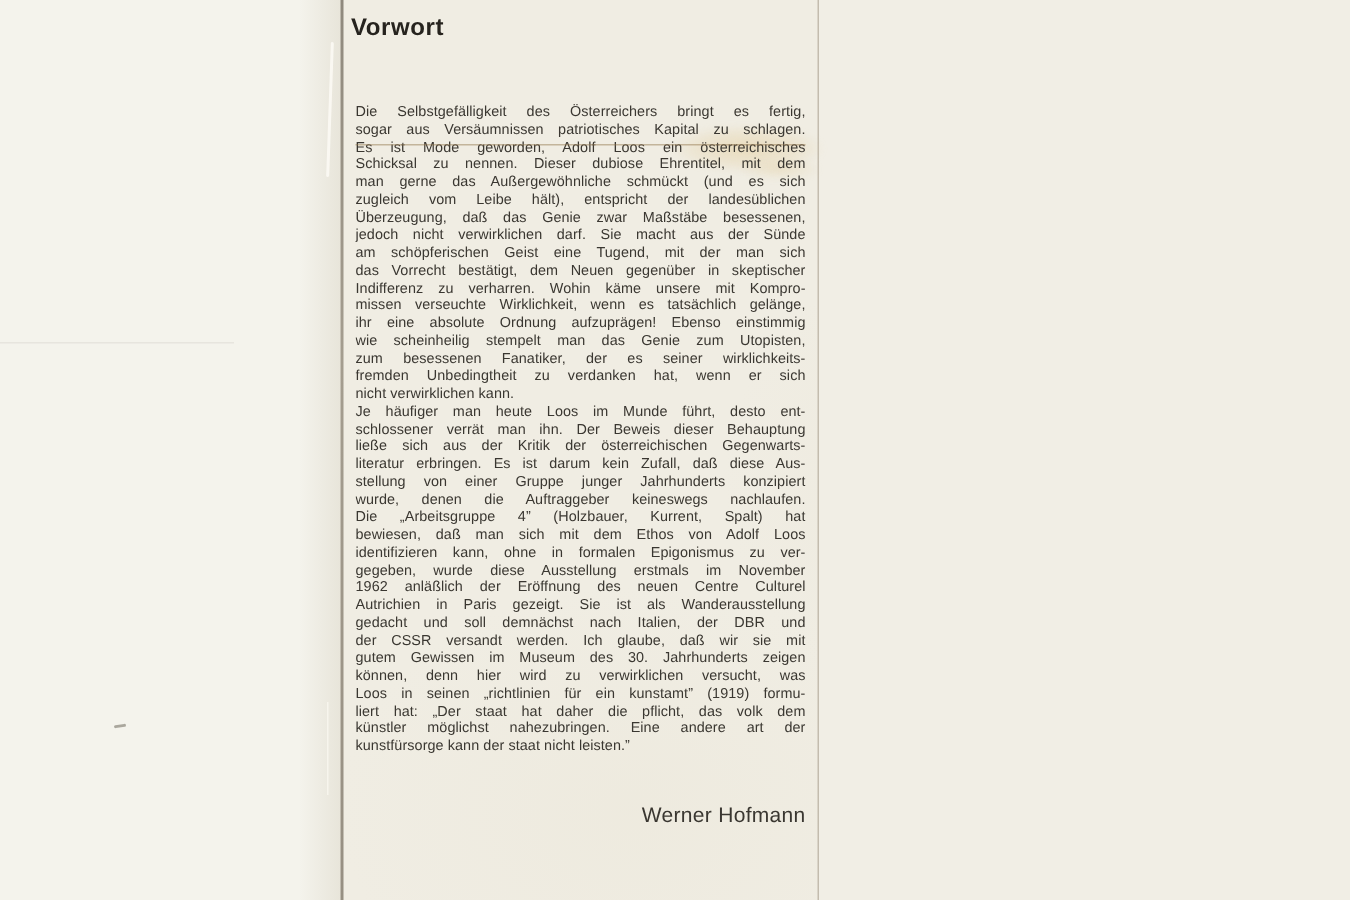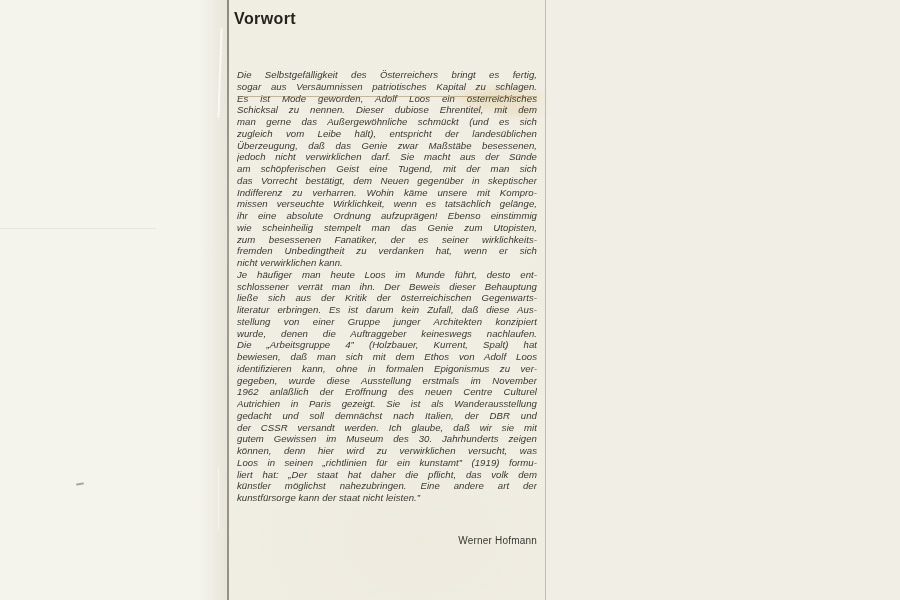--- a/index.html
+++ b/index.html
@@ -75,26 +75,25 @@
   }
   .body-text {
     position: absolute; left: 1px; top: 55px; width: 300px;
     font-size: 9.6px; line-height: 11.75px; letter-spacing: 0.05px;
   }
   .para { margin: 0; }
   .line {
     height: 11.75px; overflow: hidden;
     text-align: justify; text-align-last: justify;
     white-space: normal;
-    font-style: italic;
   }
   .line.para-end { text-align-last: left; }
   .signature {
     position: absolute; left: 1px; top: 521px; width: 300px;
-    text-align: right; font-size: 10px; letter-spacing: 0.2px;
+    text-align: right; font-size: 14px; letter-spacing: 0.2px;
     color: var(--ink, #3a3731);
   }
 </style>
 </head>
 <body>
 
 <div class="scan">
   <div class="band-left"></div>
   <div class="band-right"></div>
   <div class="fold-1"></div>
@@ -126,21 +125,21 @@
           <div class="line">wie scheinheilig stempelt man das Genie zum Utopisten,</div>
           <div class="line">zum besessenen Fanatiker, der es seiner wirklichkeits-</div>
           <div class="line">fremden Unbedingtheit zu verdanken hat, wenn er sich</div>
           <div class="line para-end">nicht verwirklichen kann.</div>
         </div>
         <div class="para">
           <div class="line">Je häufiger man heute Loos im Munde führt, desto ent-</div>
           <div class="line">schlossener verrät man ihn. Der Beweis dieser Behauptung</div>
           <div class="line">ließe sich aus der Kritik der österreichischen Gegenwarts-</div>
           <div class="line">literatur erbringen. Es ist darum kein Zufall, daß diese Aus-</div>
-          <div class="line">stellung von einer Gruppe junger Architekten konzipiert</div>
+          <div class="line">stellung von einer Gruppe junger Jahrhunderts konzipiert</div>
           <div class="line">wurde, denen die Auftraggeber keineswegs nachlaufen.</div>
           <div class="line">Die „Arbeitsgruppe 4” (Holzbauer, Kurrent, Spalt) hat</div>
           <div class="line">bewiesen, daß man sich mit dem Ethos von Adolf Loos</div>
           <div class="line">identifizieren kann, ohne in formalen Epigonismus zu ver-</div>
           <div class="line">gegeben, wurde diese Ausstellung erstmals im November</div>
           <div class="line">1962 anläßlich der Eröffnung des neuen Centre Culturel</div>
           <div class="line">Autrichien in Paris gezeigt. Sie ist als Wanderausstellung</div>
           <div class="line">gedacht und soll demnächst nach Italien, der DBR und</div>
           <div class="line">der CSSR versandt werden. Ich glaube, daß wir sie mit</div>
           <div class="line">gutem Gewissen im Museum des 30. Jahrhunderts zeigen</div>

